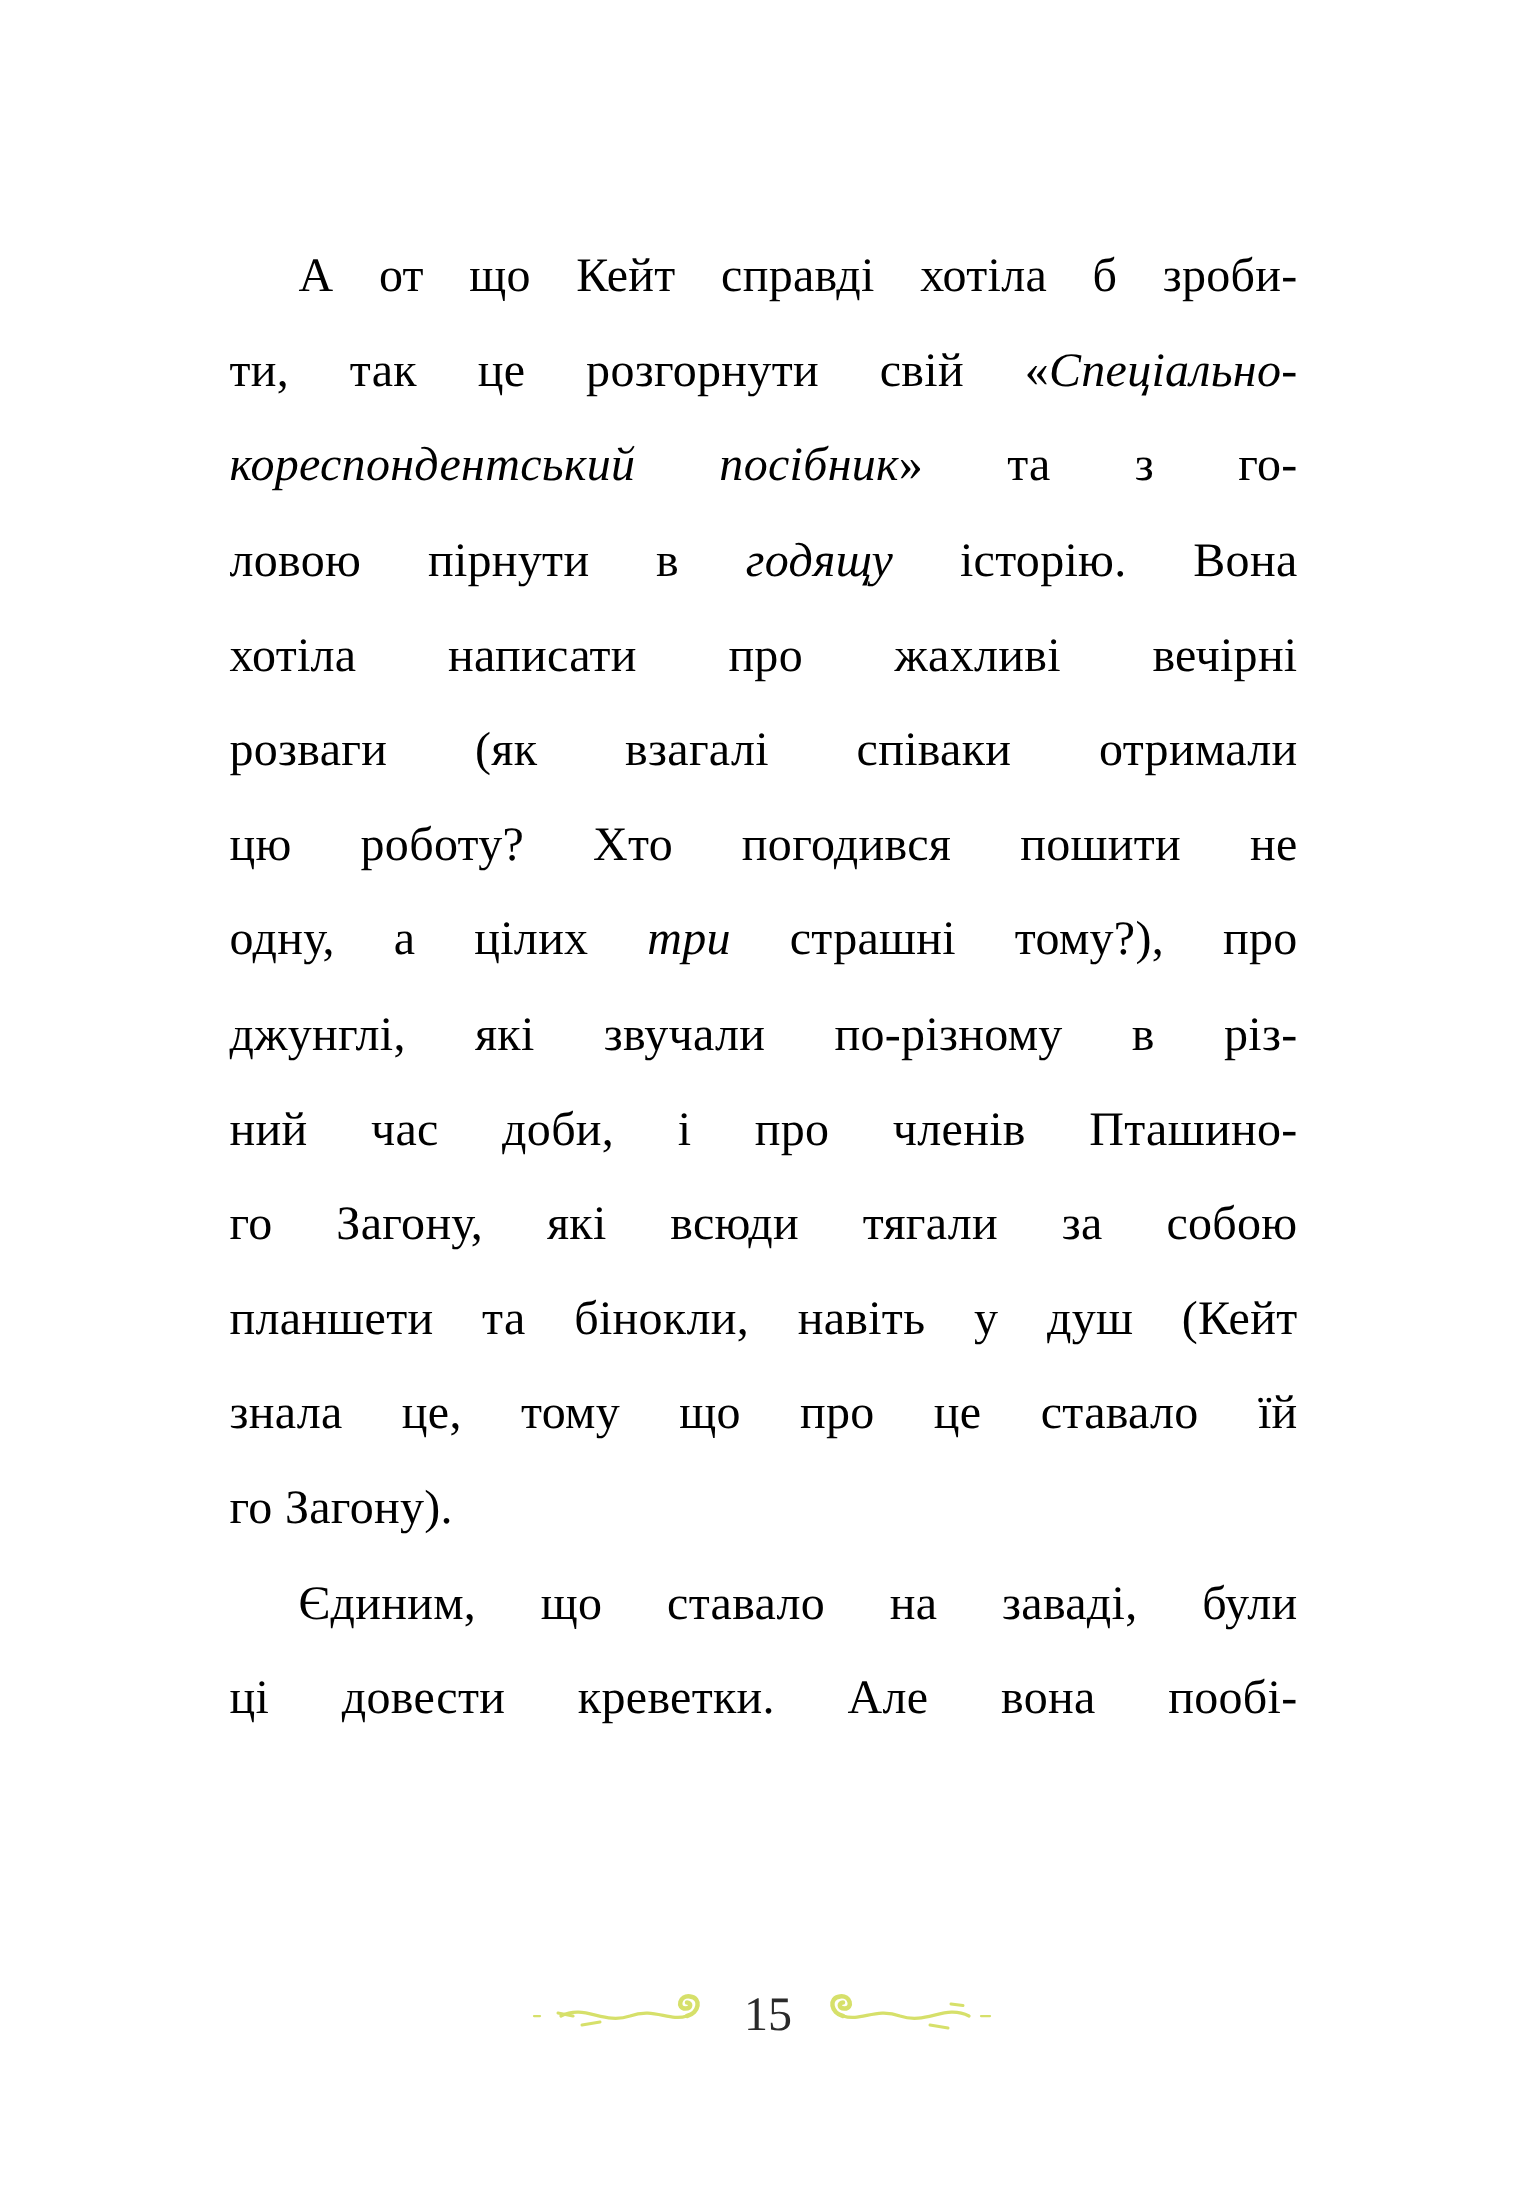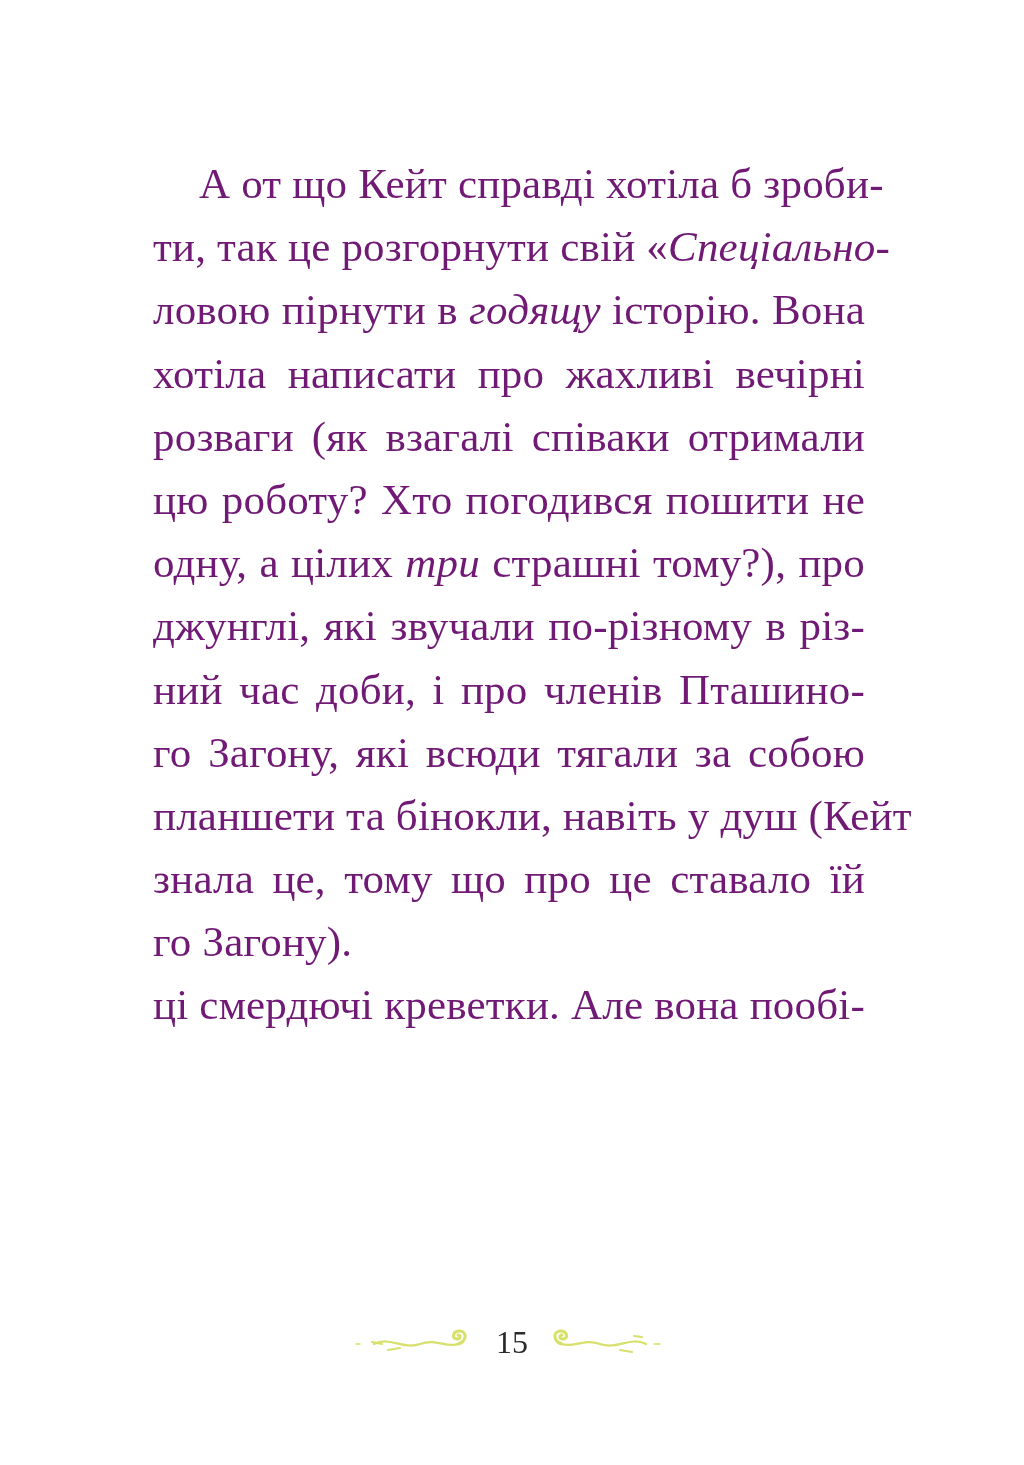--- a/index.html
+++ b/index.html
@@ -19,22 +19,22 @@
       width: 1024px;
       height: 1465px;
       background: #ffffff;
     }
     .text-block {
       position: absolute;
       left: 153px;
       top: 152px;
       width: 712px;
       font-family: "Liberation Serif", "DejaVu Serif", serif;
-      font-size: 43px;
-      color: #701a75;
+      font-size: 32px;
+      color: #000000;
     }
     .line {
       height: 63.2px;
       line-height: 63.2px;
       white-space: nowrap;
       text-align: justify;
       text-align-last: justify;
       letter-spacing: 0.2px;
     }
     .line.last {
@@ -70,32 +70,34 @@
     .ornament-left { left: 350px; }
     .ornament-right { left: 530px; }
   </style>
 </head>
 <body>
 
 <div class="page">
   <div class="text-block" id="text-block">
       <div class="line indent"><span>А от що Кейт справді хотіла б зроби-</span></div>
       <div class="line"><span>ти, так це розгорнути свій «</span><i>Спеціально-</i></div>
+      <div class="line"><i>кореспондентський посібник</i><span>» та з го-</span></div>
       <div class="line"><span>ловою пірнути в </span><i>годящу</i><span> історію. Вона</span></div>
       <div class="line"><span>хотіла написати про жахливі вечірні</span></div>
       <div class="line"><span>розваги (як взагалі співаки отримали</span></div>
       <div class="line"><span>цю роботу? Хто погодився пошити не</span></div>
       <div class="line"><span>одну, а цілих </span><i>три</i><span> страшні тому?), про</span></div>
       <div class="line"><span>джунглі, які звучали по-різному в різ-</span></div>
       <div class="line"><span>ний час доби, і про членів Пташино-</span></div>
       <div class="line"><span>го Загону, які всюди тягали за собою</span></div>
       <div class="line"><span>планшети та бінокли, навіть у душ (Кейт</span></div>
       <div class="line"><span>знала це, тому що про це ставало їй</span></div>
       <div class="line last"><span>го Загону).</span></div>
-      <div class="line"><span>ці смердючі креветки. Але вона пообі-</span></div>
+      <div class="line indent"><span>Єдиним, що ставало на заваді, були</span></div>
+      <div class="line"><span>ці довести креветки. Але вона пообі-</span></div>
     </div>
 
   <div class="footer">
     <svg class="ornament ornament-left" width="140" height="40" viewBox="0 0 140 40">
       <g fill="none" stroke="#d6e06a" stroke-linecap="round">
         <path d="M24 22 C 40 14, 52 28, 70 22 C 86 16, 96 26, 108 22" stroke-width="2.2"></path>
         <path d="M108 22 C 116 20, 118 10, 110 9 C 103 8, 101 17, 107 17 C 111 17, 111 13, 108 13" stroke-width="3"></path>
         <path d="M22 20 L 32 22" stroke-width="2"></path>
         <path d="M38 28 L 50 26" stroke-width="2"></path>
         <path d="M6 22 L 10 22" stroke-width="1.5"></path>

